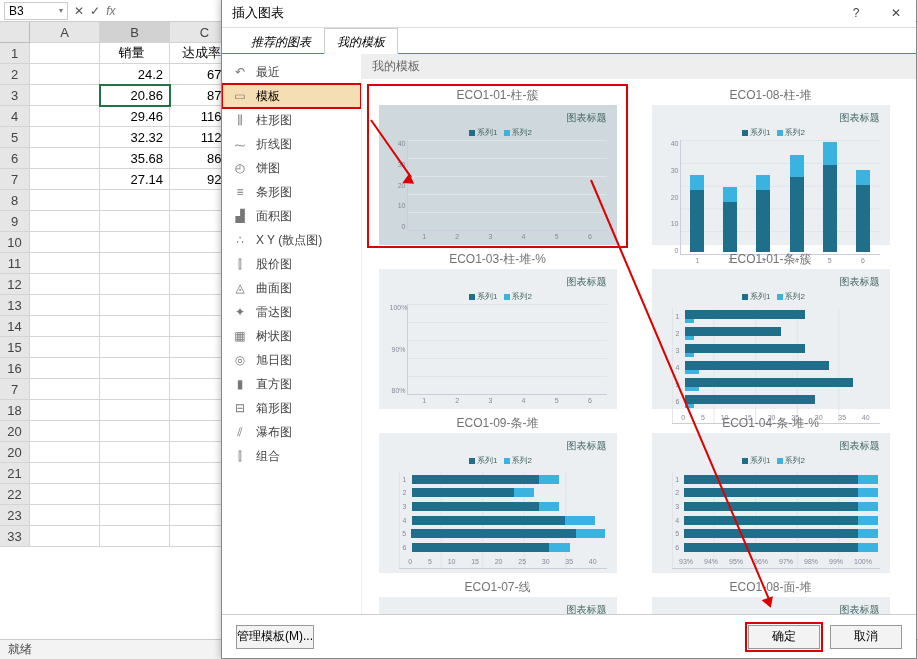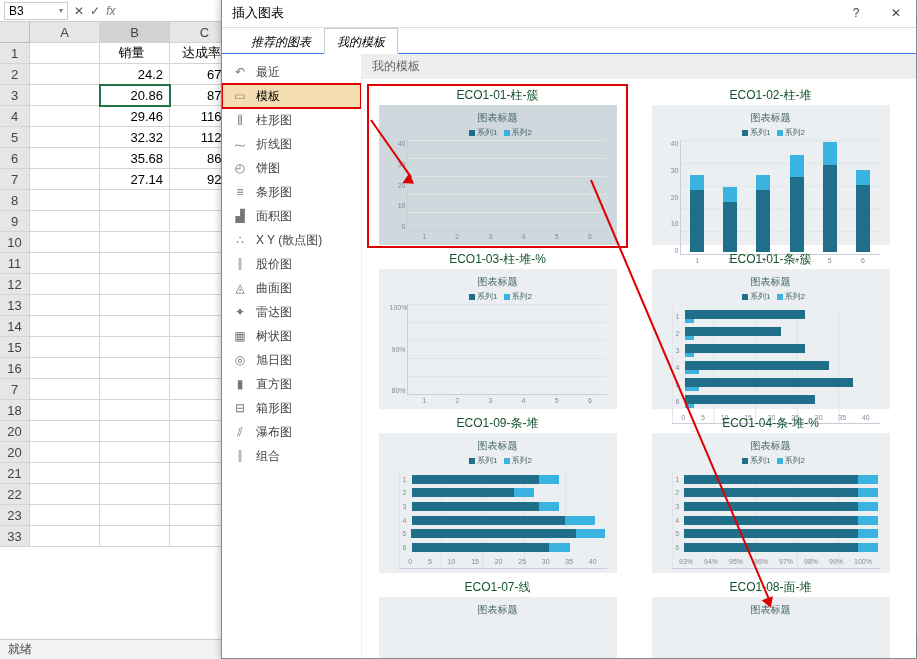--- a/index.html
+++ b/index.html
@@ -39,25 +39,25 @@
 .body { flex: 1; display: flex; overflow: hidden; }
 .categories { width: 140px; border-right: 1px solid #eee; padding: 6px 0; overflow-y: auto; }
 .cat { height: 24px; display: flex; align-items: center; gap: 8px; padding: 0 10px; font-size: 12px; color: #444; cursor: pointer; }
 .cat.sel { background: #f5deb3; outline: 2px solid #d00; outline-offset: -1px; color: #000; }
 .cat .ic { width: 16px; height: 16px; display: flex; align-items: center; justify-content: center; color: #777; }
 
 .gallery-wrap { flex: 1; display: flex; flex-direction: column; }
 .gallery-title { background: #eee; padding: 4px 10px; font-size: 12px; color: #666; }
 .gallery { flex: 1; padding: 8px 18px 8px 8px; overflow-y: auto; display: grid; grid-template-columns: 1fr 1fr; gap: 6px 18px; }
 .tmpl { display: flex; flex-direction: column; align-items: center; gap: 2px; position: relative; }
-.tmpl .name { font-size: 12px; color: #14532d; height: 16px; }
+.tmpl .name { font-size: 12px; color: #737373; height: 16px; }
 .tmpl .thumb { width: 238px; height: 140px; background: #eceff1; padding: 6px 10px 4px; display: flex; flex-direction: column; gap: 2px; }
 .tmpl.sel { outline: 2px solid #d00; outline-offset: 1px; }
 .tmpl.sel .thumb { background: #cfd8dc; }
-.chart-title { font-size: 10px; color: #466; text-align: center; }
+.chart-title { font-size: 10px; color: #466; text-align: right; }
 .legend { font-size: 8px; text-align: center; color: #466; }
 .legend .sw { display: inline-block; width: 6px; height: 6px; margin: 0 2px 0 6px; vertical-align: middle; }
 .c1 { background: #1f6f8b; }
 .c2 { background: #3bb3e0; }
 
 .plot { flex: 1; display: flex; align-items: flex-end; gap: 4px; padding: 2px; border-left: 1px solid #ccd; border-bottom: 1px solid #ccd; position: relative; background-image: linear-gradient(#e0e4e6 1px, transparent 1px); background-size: 100% 20%; }
 .plot.col { flex-direction: column; justify-content: space-evenly; align-items: stretch; background-image: linear-gradient(90deg,#e0e4e6 1px, transparent 1px); background-size: 20% 100%; border-left: none; border-bottom: 1px solid #ccd; }
 .yticks { position: absolute; left: -18px; top: 0; bottom: 0; width: 16px; display: flex; flex-direction: column; justify-content: space-between; font-size: 7px; color: #889; text-align: right; }
 .xticks { position: absolute; left: 0; right: 0; bottom: -10px; display: flex; justify-content: space-around; font-size: 7px; color: #889; text-align: left; }
 .bargroup { flex: 1; display: flex; align-items: flex-end; gap: 2px; justify-content: center; }
@@ -331,21 +331,21 @@
                   <div class="bar c2" style="height:7.5%"></div>
                 </div>
                 <div class="bargroup">
                   <div class="bar c1" style="height:67.5%"></div>
                   <div class="bar c2" style="height:5%"></div>
                 </div>
               </div>
             </div>
           </div>
           <div class="tmpl">
-            <div class="name">ECO1-02-柱-堆</div>
+            <div class="name">ECO1-08-柱-堆</div>
             <div class="thumb">
               <div class="chart-title">图表标题</div>
               <div class="legend"><span class="sw c1"></span>系列1<span class="sw c2"></span>系列2</div>
               <div class="plot" style="margin-left:18px;margin-bottom:10px">
                 <div class="yticks">
                   <span>40</span>
                   <span>30</span>
                   <span>20</span>
                   <span>10</span>
                   <span>0</span>
@@ -649,18 +649,24 @@
           <div class="tmpl">
             <div class="name">ECO1-08-面-堆</div>
             <div class="thumb">
               <div class="chart-title">图表标题</div>
             </div>
           </div>
         </div>
     </div>
   </div>
 
+  <div class="dlg-footer">
+    <div class="dlg-btn">管理模板(M)...</div>
+    <div class="spacer"></div>
+    <div class="dlg-btn ok">确定</div>
+    <div class="dlg-btn">取消</div>
+  </div>
 </div>
 
 <div class="arrow-line" style="left:370px; top:120px; width:2px; height:70px; transform:rotate(-35deg); transform-origin:top;"></div>
 <div class="arrow-head" style="left:404px; top:176px; border-left:6px solid transparent; border-right:6px solid transparent; border-top:10px solid #d00; transform:rotate(-55deg);"></div>
 <div class="arrow-line" style="left:590px; top:180px; width:2px; height:460px; transform:rotate(-23deg); transform-origin:top;"></div>
 <div class="arrow-head" style="left:763px; top:598px; border-left:6px solid transparent; border-right:6px solid transparent; border-top:10px solid #d00; transform:rotate(-20deg);"></div>
 
 </body></html>

